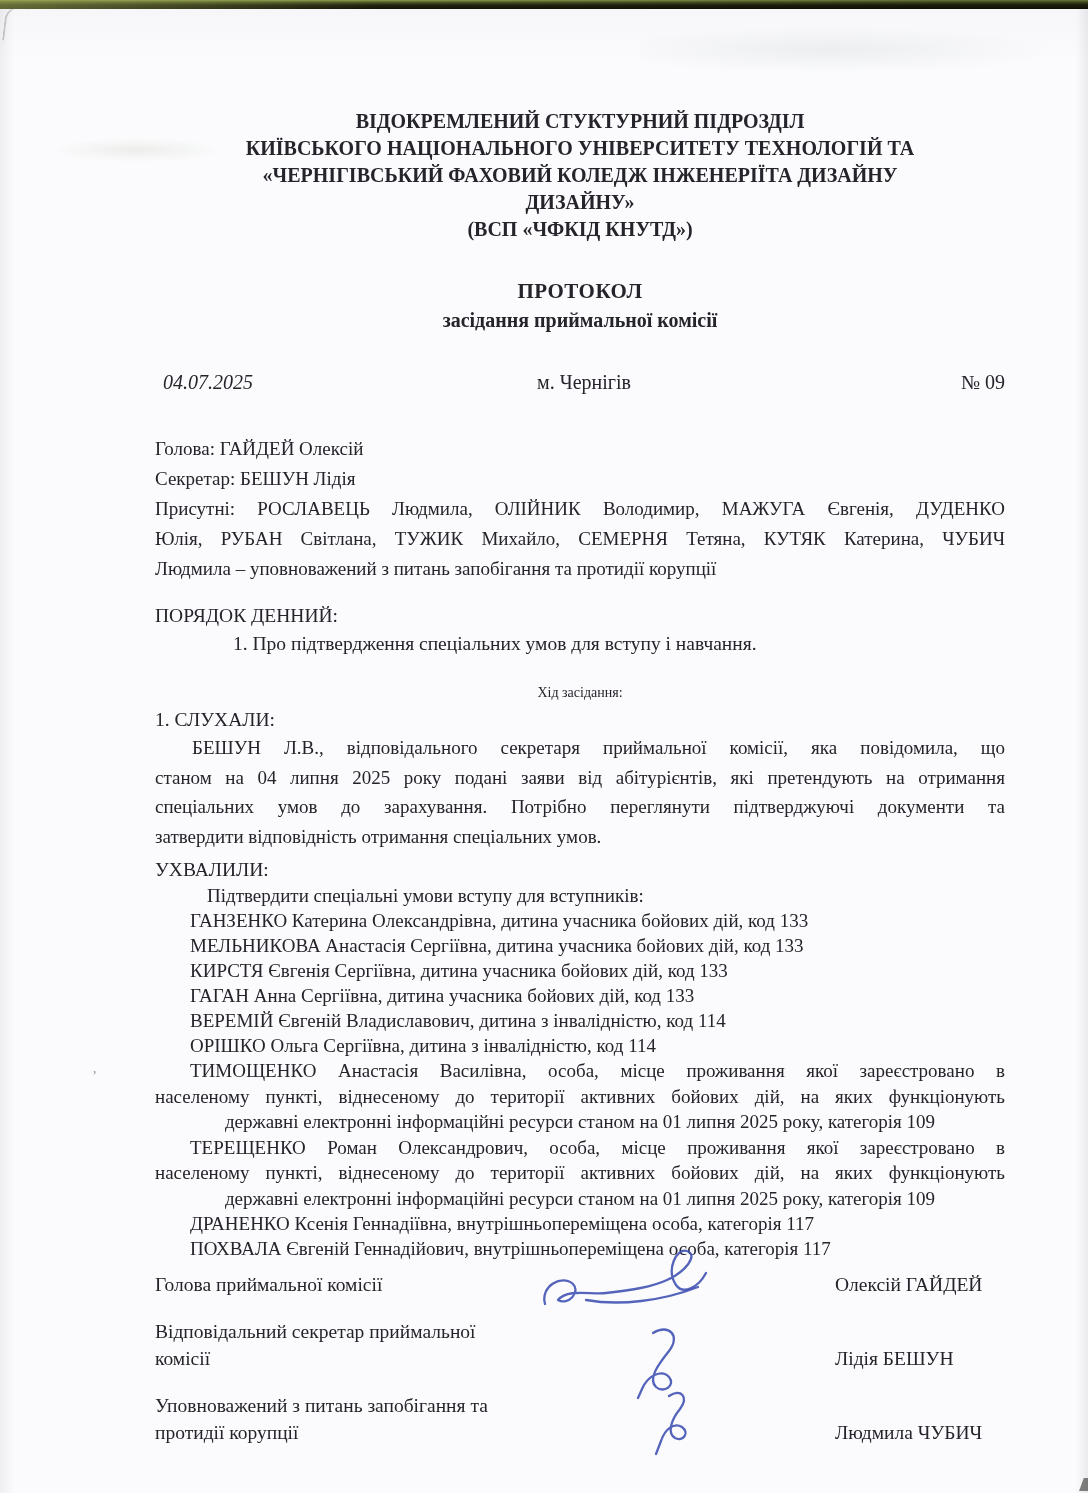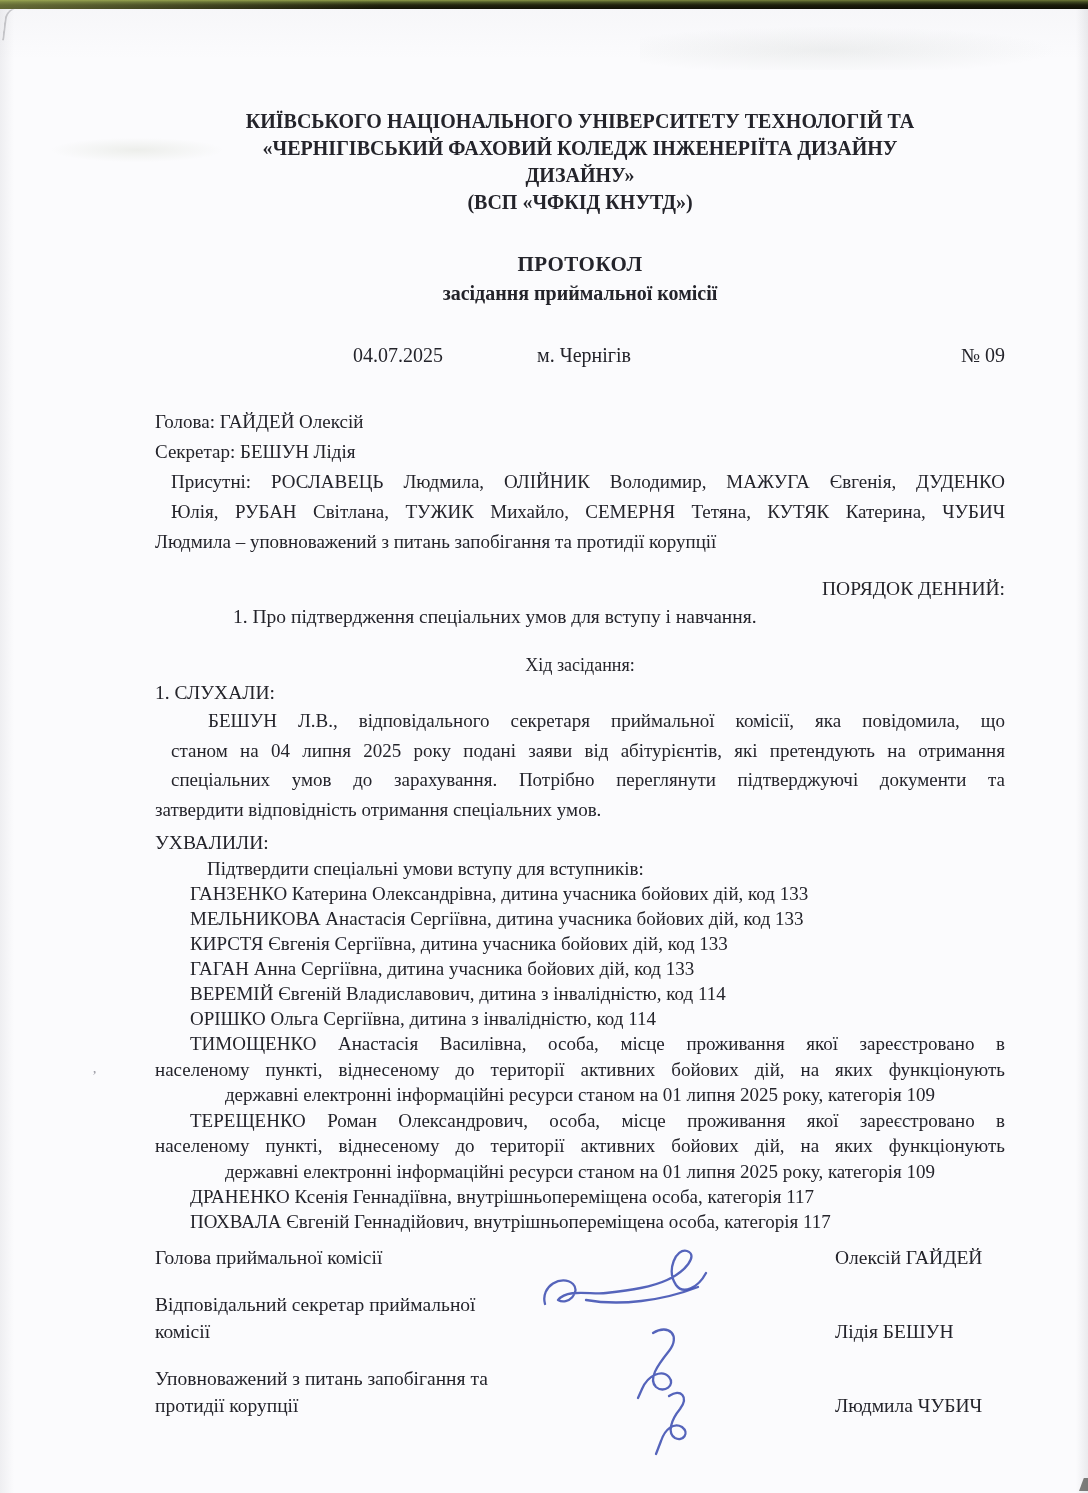--- a/index.html
+++ b/index.html
@@ -47,32 +47,32 @@
     background:rgba(52,52,46,0.62);
     clip-path:polygon(100% 0, 100% 100%, 25% 100%, 65% 0);
   }
   .content{position:absolute;left:155px;top:0;width:850px;}
 
   .doc-header{margin-top:108px;text-align:center;font-weight:bold;font-size:20px;line-height:27px;}
   .doc-title{margin-top:34px;text-align:center;font-weight:bold;font-size:21px;line-height:29px;letter-spacing:0.5px;}
   .doc-subtitle{text-align:center;font-weight:bold;font-size:20px;line-height:28px;}
 
   .date-row{margin-top:34px;display:flex;align-items:baseline;font-size:20px;line-height:28px;}
-  .date-row .col-l{width:280px;text-align:right;padding-left:8px;}
+  .date-row .col-l{width:280px;text-align:left;padding-left:8px;font-style:italic;}
   .date-row .col-c{flex:1;text-align:center;}
   .date-row .col-r{width:280px;text-align:right;}
 
   .meta{margin-top:38px;font-size:19px;line-height:30px;}
-  .jl{text-align:justify;text-align-last:justify;margin-left:16px;}
+  .jl{text-align:justify;text-align-last:justify;}
   .meta .last{text-align:left;}
 
-  .agenda-head{margin-top:18px;text-align:right;font-size:19.5px;line-height:28px;}
+  .agenda-head{margin-top:18px;text-align:left;font-size:19.5px;line-height:28px;}
   .agenda-item{font-size:19.5px;line-height:28px;text-indent:78px;}
 
-  .hid-head{margin-top:21px;text-align:center;font-size:18px;line-height:27px;}
+  .hid-head{margin-top:21px;text-align:center;font-size:14px;line-height:27px;}
   .slukhaly-label{font-size:19.5px;line-height:27px;}
   .slukhaly{font-size:19px;line-height:29.5px;}
   .slukhaly .first{text-indent:37px;}
 
   .res-head{margin-top:5px;font-size:19.5px;line-height:27px;}
   .res-intro{font-size:19px;line-height:25px;text-indent:52px;}
   .entry-line{font-size:19px;line-height:25px;padding-left:35px;}
   .entry-wrap{font-size:19px;line-height:25.5px;}
   .entry-wrap .wfirst{text-indent:35px;text-align:justify;text-align-last:justify;}
   .entry-wrap .wmid{text-align:justify;text-align-last:justify;}
@@ -97,20 +97,21 @@
   <div class="scan-strip"></div>
   <div class="corner-curl"></div>
   <div class="smudge-tr"></div>
   <div class="smudge-tl"></div>
   <span class="pen-tick">ʼ</span>
   <div class="edge-mark"></div>
 
   <div class="content">
 
     <div class="doc-header">
+      <div>ВІДОКРЕМЛЕНИЙ СТУКТУРНИЙ ПІДРОЗДІЛ</div>
       <div>КИЇВСЬКОГО НАЦІОНАЛЬНОГО УНІВЕРСИТЕТУ ТЕХНОЛОГІЙ ТА</div>
       <div>«ЧЕРНІГІВСЬКИЙ ФАХОВИЙ КОЛЕДЖ ІНЖЕНЕРІЇТА ДИЗАЙНУ</div>
       <div>ДИЗАЙНУ»</div>
       <div>(ВСП «ЧФКІД КНУТД»)</div>
     </div>
 
     <div class="doc-title">ПРОТОКОЛ</div>
     <div class="doc-subtitle">засідання приймальної комісії</div>
 
     <div class="date-row">

